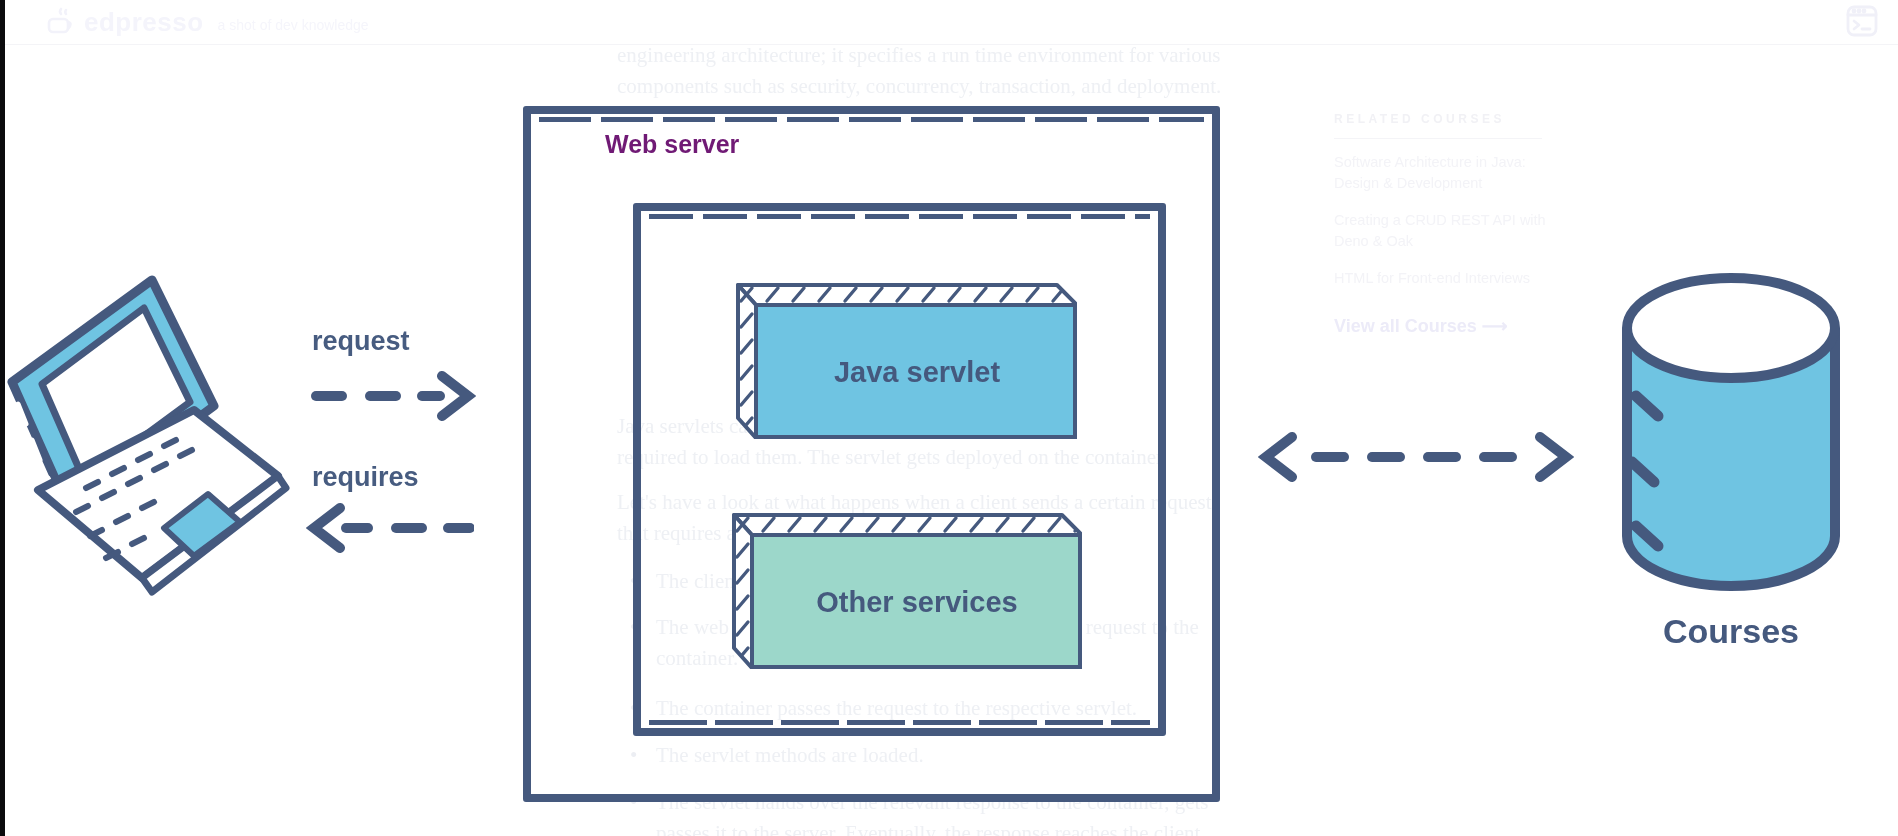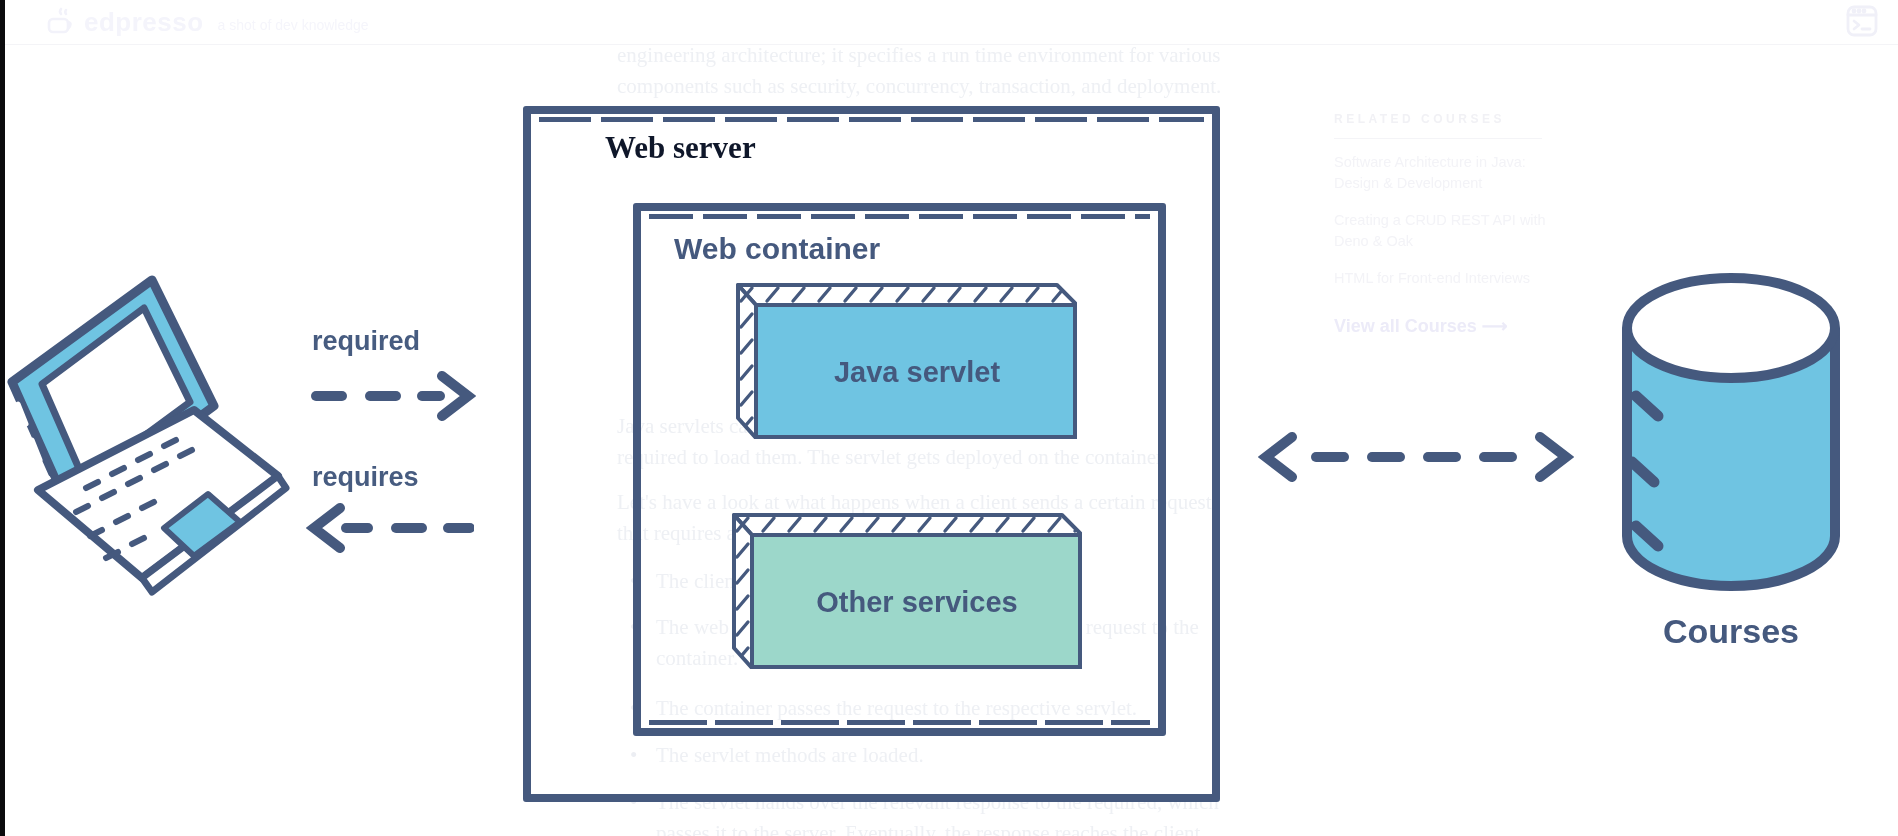--- a/index.html
+++ b/index.html
@@ -26,21 +26,21 @@
   .ws-box{position:absolute;left:523px;top:106px;width:697px;height:696px;
           border:8px solid #45597e;border-radius:3px;box-sizing:border-box;}
   .ws-box::before{content:"";position:absolute;top:3px;left:8px;right:8px;height:5px;
           background:repeating-linear-gradient(90deg,#45597e 0 52px,rgba(69,89,126,0) 52px 62px);}
   .wc-box{position:absolute;left:633px;top:203px;width:533px;height:533px;
           border:8px solid #45597e;border-radius:3px;box-sizing:border-box;}
   .wc-box::before{content:"";position:absolute;top:3px;left:8px;right:8px;height:5px;
           background:repeating-linear-gradient(90deg,#45597e 0 44px,rgba(69,89,126,0) 44px 54px);}
   .wc-box::after{content:"";position:absolute;bottom:3px;left:8px;right:8px;height:5px;
           background:repeating-linear-gradient(90deg,#45597e 0 58px,rgba(69,89,126,0) 58px 66px);}
-  .ws-label{position:absolute;left:605px;top:130px;font-size:31px;font-weight:bold;color:#0f172a;font-family:Liberation Serif, serif;}
+  .ws-label{position:absolute;left:605px;top:130px;font-size:25px;font-weight:bold;color:#701a75;}
   .wc-label{position:absolute;left:674px;top:232px;font-size:30px;font-weight:bold;color:#45597e;}
   .arrow-label{position:absolute;font-size:27px;font-weight:bold;color:#475c80;}
   .db-label{position:absolute;left:1614px;top:612px;width:234px;text-align:center;
             font-size:34px;font-weight:bold;color:#45597e;}
   svg{display:block;}
 </style>
 </head>
 <body>
 
 <div class="page">
@@ -78,35 +78,34 @@
   <div class="bgline" style="left:617px;top:73px">components such as security, concurrency, transaction, and deployment.</div>
   <div class="bgline" style="left:617px;top:413px">Java servlets cannot run on their own; a container is</div>
   <div class="bgline" style="left:617px;top:444px">required to load them. The servlet gets deployed on the container.</div>
   <div class="bgline" style="left:617px;top:489px">Let's have a look at what happens when a client sends a certain request</div>
   <div class="bgline" style="left:617px;top:520px">that requires a servlet to process it:</div>
   <div class="bgline bullet" style="left:656px;top:568px">The client sends a request to the web server.</div>
   <div class="bgline bullet" style="left:656px;top:614px">The web server receives the request and sends that request to the</div>
   <div class="bgline" style="left:656px;top:645px">container.</div>
   <div class="bgline bullet" style="left:656px;top:695px">The container passes the request to the respective servlet.</div>
   <div class="bgline bullet" style="left:656px;top:742px">The servlet methods are loaded.</div>
-  <div class="bgline bullet" style="left:656px;top:789px">The servlet hands over the relevant response to the required, which</div>
+  <div class="bgline bullet" style="left:656px;top:789px">The servlet hands over the relevant response to the container, gets</div>
   <div class="bgline" style="left:656px;top:820px">passes it to the server. Eventually, the response reaches the client.</div>
 
   <div class="sb-title">RELATED COURSES</div>
   <div class="sb-divider"></div>
   <div class="sb-link" style="top:152px">Software Architecture in Java: Design &amp; Development</div>
   <div class="sb-link" style="top:210px">Creating a CRUD REST API with Deno &amp; Oak</div>
   <div class="sb-link" style="top:268px">HTML for Front-end Interviews</div>
   <div class="sb-viewall">View all Courses ⟶</div>
 
   <div class="ws-box"></div>
   <div class="ws-label">Web server</div>
 
   <div class="wc-box"></div>
-  <div class="wc-label">Web container</div>
 
   <svg style="position:absolute;left:736px;top:283px" width="341" height="156" viewBox="0 0 341 156">
     <defs>
       <pattern id="hatch" width="26" height="26" patternUnits="userSpaceOnUse">
         <path d="M5,18 L16,5" stroke="#45597e" stroke-width="3.4" stroke-linecap="round" fill="none"></path>
       </pattern>
     </defs>
 
     <polygon points="20,22 341,22 321,2 2,2" fill="#ffffff" stroke="#45597e" stroke-width="4" stroke-linejoin="round"></polygon>
     <polygon points="20,22 341,22 321,2 2,2" fill="url(#hatch)"></polygon>
@@ -156,21 +155,21 @@
           <line x1="114" y1="248" x2="126" y2="242"></line>
           <line x1="140" y1="234" x2="152" y2="228"></line>
         <line x1="104" y1="284" x2="116" y2="278"></line>
           <line x1="130" y1="270" x2="142" y2="264"></line>
       </g>
 
       <polygon points="162,254 206,220 238,248 192,282" fill="#6fc4e2" stroke-width="6"></polygon>
     </g>
   </svg>
 
-  <div class="arrow-label" style="left:312px;top:326px">required</div>
+  <div class="arrow-label" style="left:312px;top:326px">request</div>
   <svg style="position:absolute;left:308px;top:368px" width="168" height="56" viewBox="0 0 168 56">
     <g stroke="#45597e" stroke-width="10" stroke-linecap="round" fill="none">
       <line x1="8" y1="28" x2="34" y2="28"></line>
       <line x1="62" y1="28" x2="88" y2="28"></line>
       <line x1="114" y1="28" x2="132" y2="28"></line>
       <polyline points="134,8 160,28 134,48"></polyline>
     </g>
   </svg>
 
   <div class="arrow-label" style="left:312px;top:462px">requires</div>

